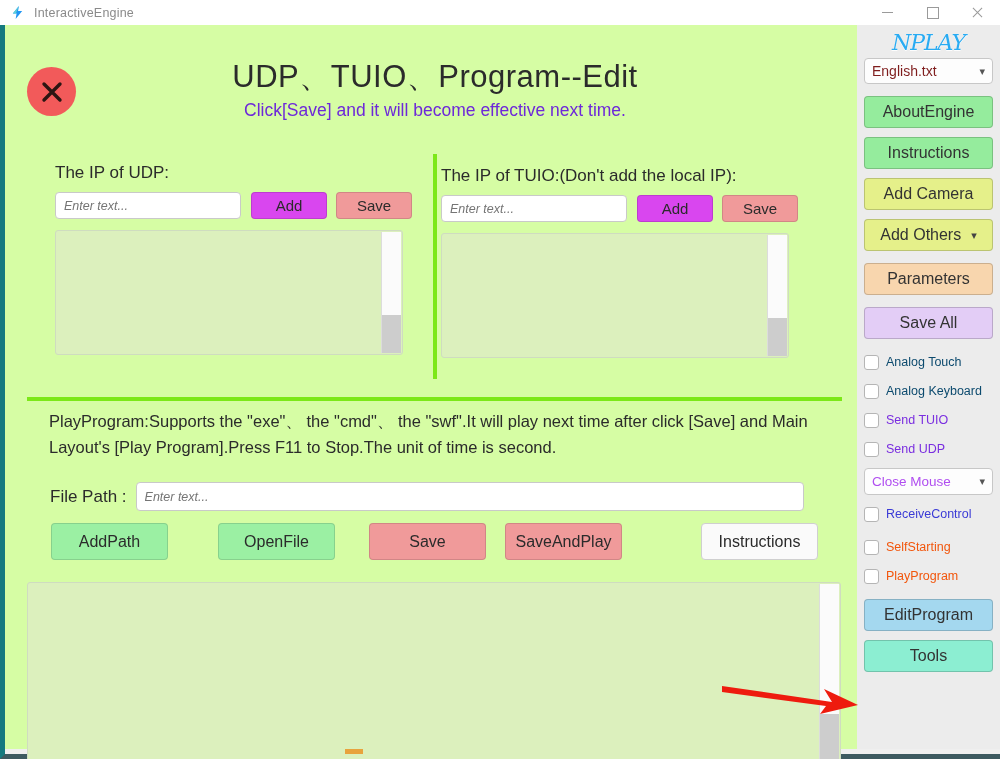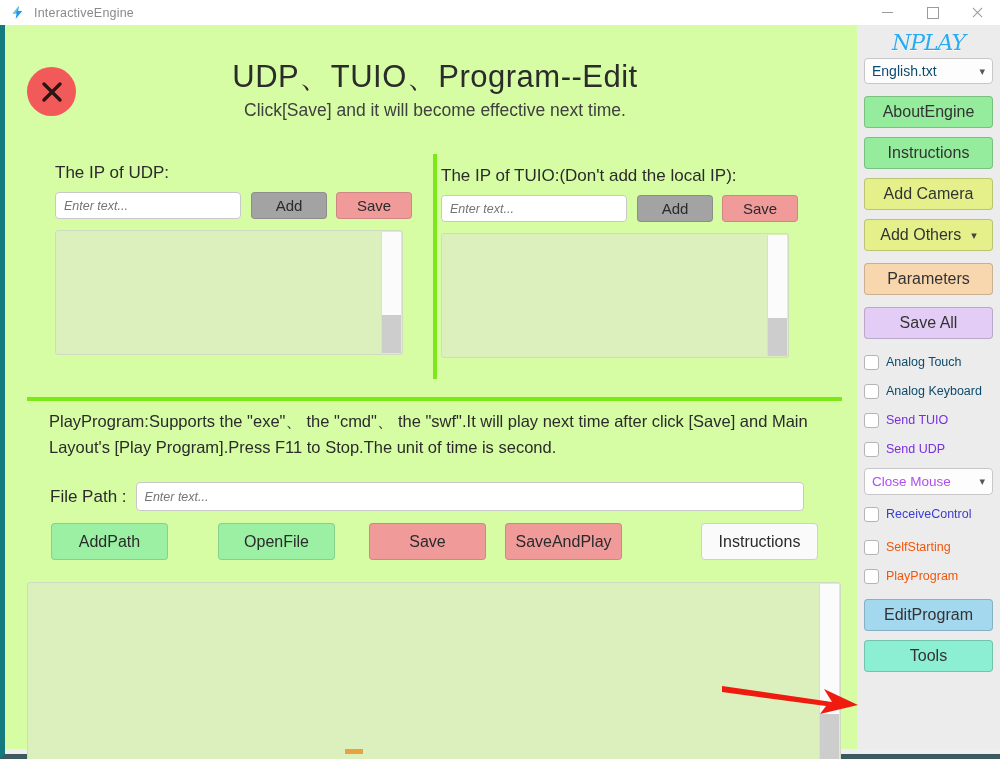--- a/index.html
+++ b/index.html
@@ -43,21 +43,21 @@
 
   .close-circle{
     position:absolute;left:22px;top:42px;width:49px;height:49px;border-radius:50%;
     background:#f25a5a;display:flex;align-items:center;justify-content:center;
     cursor:pointer;
   }
   .close-circle svg{display:block;}
 
   .title-wrap{position:absolute;left:90px;top:32px;width:680px;text-align:center;}
   .big-title{font-size:31px;color:#2b2b2b;letter-spacing:.5px;line-height:40px;white-space:nowrap;}
-  .sub-title{font-size:17.5px;color:#404040;line-height:25px;margin-top:1px;}
+  .sub-title{font-size:17.5px;color:#6d28d9;line-height:25px;margin-top:1px;}
 
   
   .ip-area{position:absolute;left:0;top:115px;width:852px;height:245px;}
   .ip-col{position:absolute;top:0;}
   .col-left{left:50px;width:360px;}
   .col-right{left:436px;width:360px;}
   .ip-label{font-size:17px;color:#2b2b2b;white-space:nowrap;}
   .col-left .ip-label{margin-top:23px;}
   .col-right .ip-label{margin-top:26px;}
   .ip-row{display:flex;align-items:center;margin-top:9px;}
@@ -65,21 +65,21 @@
     box-sizing:border-box;height:27px;border:1px solid #c9c9c9;border-radius:4px;
     background:#fff;padding:0 8px;font-size:12.5px;font-style:italic;color:#9a9a9a;
     outline:none;font-family:"Liberation Sans",sans-serif;
   }
   .ip-row .txtinput{width:186px;}
   .btn{
     box-sizing:border-box;border:1px solid rgba(0,0,0,.13);border-radius:4px;
     font-size:15px;color:#2b2b2b;cursor:pointer;display:flex;
     align-items:center;justify-content:center;font-family:"Liberation Sans",sans-serif;
   }
-  .btn-add{background:#a3a3a3;width:76px;height:27px;margin-left:10px;}
+  .btn-add{background:#d946ef;width:76px;height:27px;margin-left:10px;}
   .btn-save-sm{background:#f09a9a;width:76px;height:27px;margin-left:9px;}
 
   .listbox{
     position:relative;box-sizing:border-box;margin-top:11px;
     background:#dcf0bd;border:1px solid #cfdcc0;border-radius:3px;
   }
   .listbox.lb-ip{width:348px;height:125px;}
   .sbar{
     position:absolute;right:1px;top:1px;bottom:1px;width:19px;
     background:#fbfbfb;border-left:1px solid #dcdcdc;
@@ -122,21 +122,21 @@
   .logo{
     text-align:center;font-family:"DejaVu Serif", serif;font-style:italic;font-weight:normal;
     font-size:22px;color:#29abf2;letter-spacing:-1px;margin-top:6px;line-height:24px;
     text-shadow:0 1px 0 rgba(255,255,255,.9);
   }
   .sb-select{
     box-sizing:border-box;width:129px;height:26px;background:#fdfdfd;
     border:1px solid #c7c7c7;border-radius:4px;margin-top:3px;
     display:flex;align-items:center;padding:0 7px;cursor:pointer;
   }
-  .sb-select .sv{flex:1;font-size:14px;color:#0c4a6e;}
+  .sb-select .sv{flex:1;font-size:14px;color:#7f1d1d;}
   .sb-select .chev{color:#555;font-size:11px;}
   .sb-btn{
     box-sizing:border-box;width:129px;height:32px;margin-top:9px;border-radius:4px;
     border:1px solid rgba(0,0,0,.18);display:flex;align-items:center;justify-content:center;
     font-size:16px;color:#333;cursor:pointer;
   }
   .g1{background:#95ec9d;}
   .y1{background:#e5f08a;}
   .o1{background:#f8d6ae;}
   .p1{background:#e3cdf6;}

